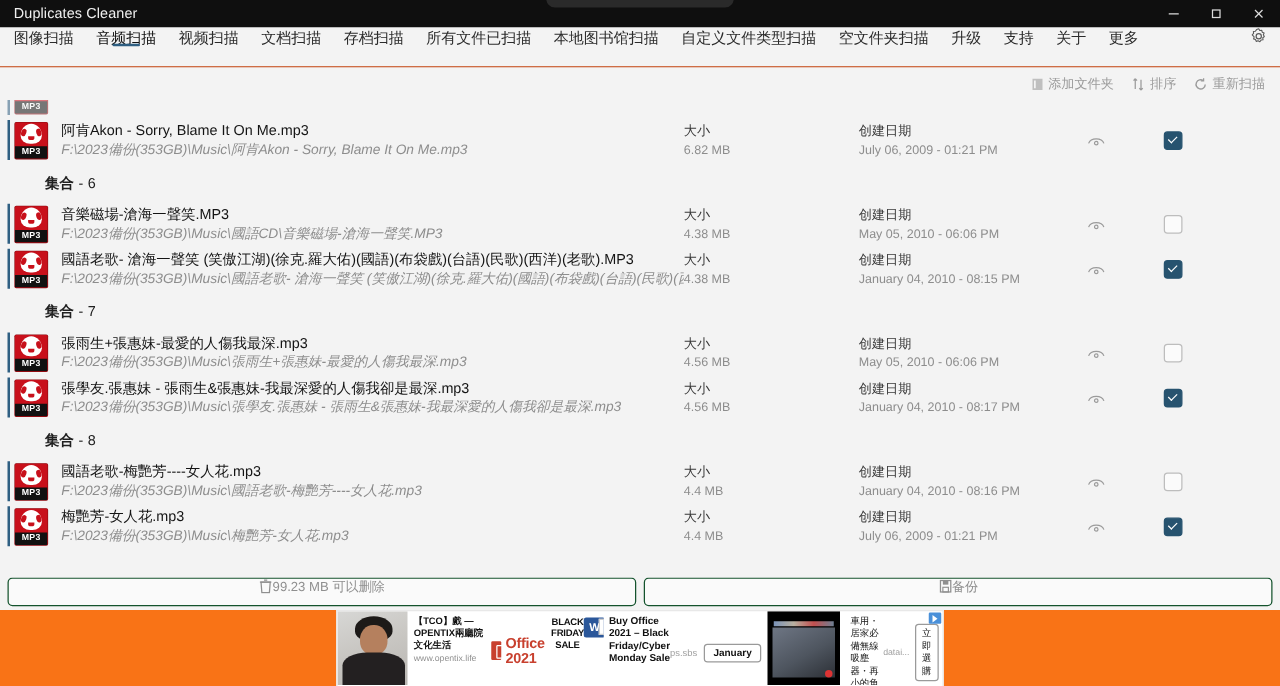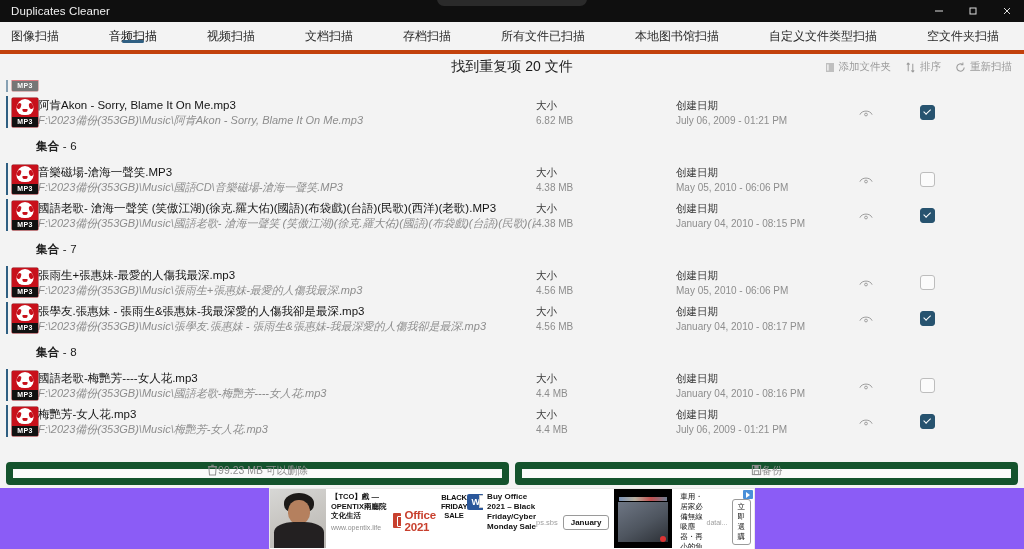--- a/index.html
+++ b/index.html
@@ -25,23 +25,22 @@
   }
   .wincontrols{ margin-left:auto; display:flex; height:22px; }
   .wincontrols div{
     width:34px; height:22px; display:flex; align-items:center; justify-content:center;
     font-size:10px; color:#dcdcdc; line-height:1;
   }
 
   
   .navbar{
     height:32px; background:#f3f3f3; flex:none;
-    display:flex; align-items:center; position:relative;
-    border-bottom:4px solid #c2410c;
-    gap:32px;
+    display:flex; align-items:flex-start; position:relative;
+    border-bottom:1px solid #c2410c;
   }
   .navitem{
     display:flex; align-items:center; padding:0 9px;
     font-size:12px; color:#2b2b2b; position:relative; cursor:default;
     white-space:nowrap;
   }
   .navitem.first{ padding-left:11px; }
   .navitem.active{ color:#111; }
   .navitem.active::after{
     content:""; position:absolute; left:50%; transform:translateX(-50%);
@@ -110,21 +109,21 @@
   .mp3icon .mouth{
     position:absolute; top:11.5px; left:50%; transform:translateX(-50%);
     width:5px; height:3px; background:#c8101b; border-radius:0 0 60% 60%;
   }
   .mp3icon .label{
     position:absolute; bottom:0; left:0; right:0; height:10px;
     background:#111; color:#fff; font-size:7px; font-weight:bold;
     display:flex; align-items:center; justify-content:center;
     letter-spacing:.3px; font-family:"Liberation Sans",sans-serif;
   }
-  .namecol{ width:498px; overflow:hidden; }
+  .namecol{ margin-left:11px; width:498px; overflow:hidden; }
   .fname{
     font-size:11.5px; color:#141414; white-space:nowrap; overflow:hidden;
     text-overflow:clip; line-height:14px;
   }
   .fpath{
     font-size:11px; color:#8d8d8d; white-space:nowrap; overflow:hidden;
     text-overflow:clip; line-height:13px; margin-top:2px;font-style:italic;
   }
   .sizecol{ width:140px; flex:none; }
   .datecol{ width:160px; flex:none; }
@@ -141,28 +140,28 @@
     content:""; width:6px; height:3px; border-left:1.6px solid #fff;
     border-bottom:1.6px solid #fff; transform:rotate(-45deg) translate(.5px,-1px);
   }
 
   
   .footer{
     height:26px; flex:none; display:flex; gap:6px;
     padding:0 6px 3px 6px; background:#f3f3f3;
   }
   .fbtn{
-    flex:1; border:7px solid #14532d; background:#fafafa; border-radius:4px;
-    display:flex; align-items:flex-end; justify-content:center; gap:0;
+    flex:1; border:1px solid #14532d; background:#fafafa; border-radius:4px;
+    display:flex; align-items:flex-start; justify-content:center; gap:0;
     font-size:10.5px; color:#8f8f8f; cursor:default;
   }
 
   
   .adstrip{
-    height:61px; flex:none; background:#8b5cf6; display:flex;
+    height:61px; flex:none; background:#f97316; display:flex;
     justify-content:center; align-items:flex-start;
   }
   .adbox{
     width:486px; height:61px; background:#fff; display:flex;
     border:1px solid #e8e8e8; border-bottom:none;
   }
   .ad{ display:flex; height:59px; overflow:hidden; position:relative; }
   .ad1{ width:122px; }
   .ad1 .photo{
     width:56px; height:59px; flex:none; position:relative; overflow:hidden;
@@ -330,21 +329,20 @@
     <div class="navspacer"></div>
     <div class="gearbtn">
       <svg width="14" height="14" viewBox="0 0 16 16">
         <circle cx="8" cy="8" r="2.4" fill="none" stroke="#5a5a5a" stroke-width="1.1"></circle>
         <path d="M8 1.2l.9 1.6 1.8-.3.5 1.8 1.7.7-.7 1.7.9 1.5-1.4 1.2.2 1.8-1.8.3-1.1 1.5-1.6-.9-1.7.6-.7-1.7-1.7-.6.5-1.8L2 6.7l1.3-1.3-.2-1.8 1.8-.2L6 1.9z" fill="none" stroke="#5a5a5a" stroke-width="1" stroke-linejoin="round"></path>
       </svg>
     </div>
   </div>
 
   <div class="headerrow">
-    <div class="foundtitle">找到重复项 20 文件</div>
     <div class="hdr-actions">
       <div class="hdr-act">
         <span class="ic">
           <svg width="10" height="11" viewBox="0 0 10 11">
               <rect x="1" y="1" width="8" height="9" fill="#bfbfbf"></rect>
               <rect x="2.2" y="2.4" width="1.4" height="6.2" fill="#f3f3f3"></rect>
             </svg>
         </span>
         <span>添加文件夹</span>
       </div>

